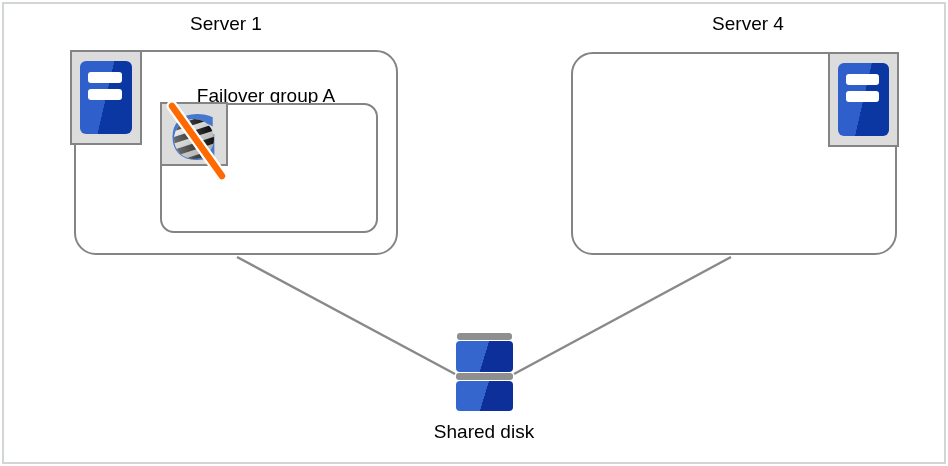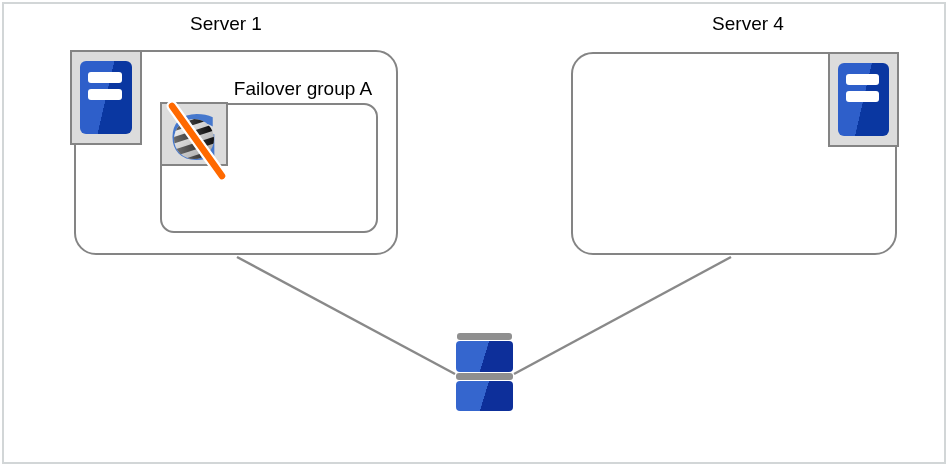--- a/index.html
+++ b/index.html
@@ -75,21 +75,21 @@
   <div class="frame"></div>
 
   <svg class="lines" xmlns="http://www.w3.org/2000/svg">
     <line x1="237" y1="257" x2="455" y2="374" stroke="#898989" stroke-width="2.5"></line>
     <line x1="731" y1="257" x2="514" y2="374" stroke="#898989" stroke-width="2.5"></line>
   </svg>
 
   <div class="label" style="left:226px;top:13px;">Server 1</div>
   <div class="node-box server-box" style="left:74px;top:50px;width:320px;height:201px;"></div>
 
-  <div class="label" style="left:266px;top:78px;margin-left:37px;">Failover group A</div>
+  <div class="label" style="left:266px;top:85px;">Failover group A</div>
   <div class="node-box group-box" style="left:160px;top:103px;width:214px;height:126px;"></div>
 
   <div class="icon-square" style="left:70px;top:50px;width:72px;height:95px;">
     <div class="tower">
       <div class="bar bar1"></div>
       <div class="bar bar2"></div>
     </div>
   </div>
 
   <div class="icon-square" style="left:160px;top:102px;width:68px;height:64px;">
@@ -133,14 +133,15 @@
       <div class="bar bar2"></div>
     </div>
   </div>
 
   <div class="disk-icon">
     <div class="disk-cap c1"></div>
     <div class="platter p1"></div>
     <div class="disk-cap c2"></div>
     <div class="platter p2"></div>
   </div>
+  <div class="label" style="left:484px;top:421px;">Shared disk</div>
 
 </div>
 
 </body></html>

